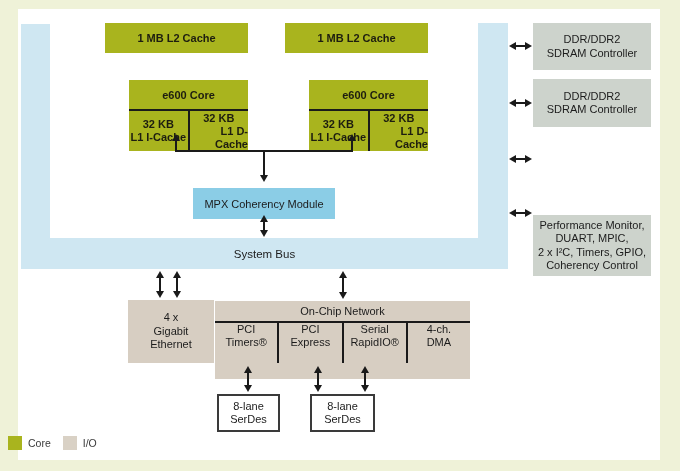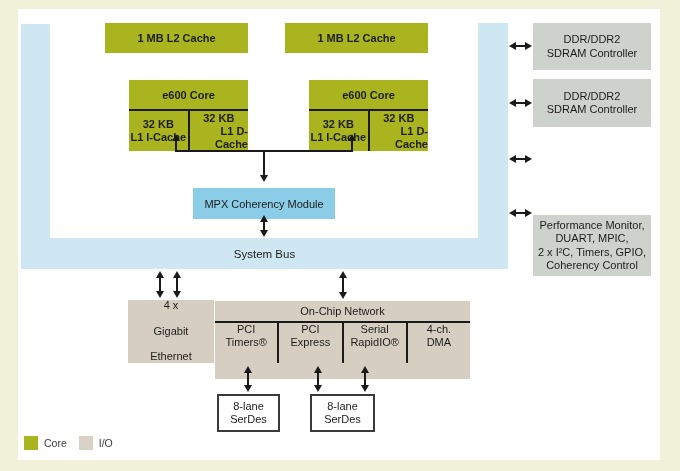--- a/index.html
+++ b/index.html
@@ -46,21 +46,21 @@
   }
   .gray-box{
     position:absolute;left:533px;width:118px;background:#cdd3cc;
     display:flex;flex-direction:column;align-items:center;justify-content:center;
     font-size:11px;line-height:13.5px;text-align:center;
   }
   .tan{background:#d7cec2;}
   .ge-box{
     position:absolute;left:128px;top:300px;width:86px;height:63px;
     display:flex;flex-direction:column;align-items:center;justify-content:center;
-    font-size:11px;line-height:13.5px;text-align:center;gap:12px;
+    font-size:11px;line-height:13.5px;text-align:center;
   }
   .ocn-box{position:absolute;left:215px;top:301px;width:255px;height:78px;font-size:11px;text-align:center;}
   .ocn-header{height:20px;display:flex;align-items:center;justify-content:center;border-bottom:2px solid #1a1a1a;}
   .ocn-cells{display:flex;height:40px;}
   .ocn-cell{flex:1 1 0;display:flex;flex-direction:column;align-items:center;line-height:13px;}
   .ocn-cell + .ocn-cell{border-left:2px solid #1a1a1a;}
   .serdes-box{
     position:absolute;top:394px;height:38px;background:#ffffff;
     border:2px solid #3a3a3a;box-sizing:border-box;
     display:flex;flex-direction:column;align-items:center;justify-content:center;
@@ -74,21 +74,21 @@
   .ah.down{border-left:4px solid transparent;border-right:4px solid transparent;border-top:7px solid #1a1a1a;}
   .dbl-v{position:absolute;width:8px;}
   .dbl-v::before{content:"";position:absolute;top:0;left:0;border-left:4px solid transparent;border-right:4px solid transparent;border-bottom:7px solid #1a1a1a;}
   .dbl-v::after{content:"";position:absolute;bottom:0;left:0;border-left:4px solid transparent;border-right:4px solid transparent;border-top:7px solid #1a1a1a;}
   .dbl-v .mid{position:absolute;left:3px;top:5px;bottom:5px;width:2px;background:#1a1a1a;}
   .dbl-h{position:absolute;height:8px;}
   .dbl-h::before{content:"";position:absolute;left:0;top:0;border-top:4px solid transparent;border-bottom:4px solid transparent;border-right:7px solid #1a1a1a;}
   .dbl-h::after{content:"";position:absolute;right:0;top:0;border-top:4px solid transparent;border-bottom:4px solid transparent;border-left:7px solid #1a1a1a;}
   .dbl-h .mid{position:absolute;top:3px;left:5px;right:5px;height:2px;background:#1a1a1a;}
   
-  .legend{position:absolute;left:24px;top:436px;display:flex;align-items:center;font-size:10.5px;color:#3a3a3a;}
+  .legend{position:absolute;left:8px;top:436px;display:flex;align-items:center;font-size:10.5px;color:#3a3a3a;}
   .swatch{width:14px;height:14px;display:inline-block;}
   .legend-label{margin:0 12px 0 6px;}
 </style>
 </head>
 <body>
 
 <div class="canvas">
   <div class="white-area"></div>
 
   <div class="blue" style="left:21px;top:24px;width:29px;height:214px;"></div>

